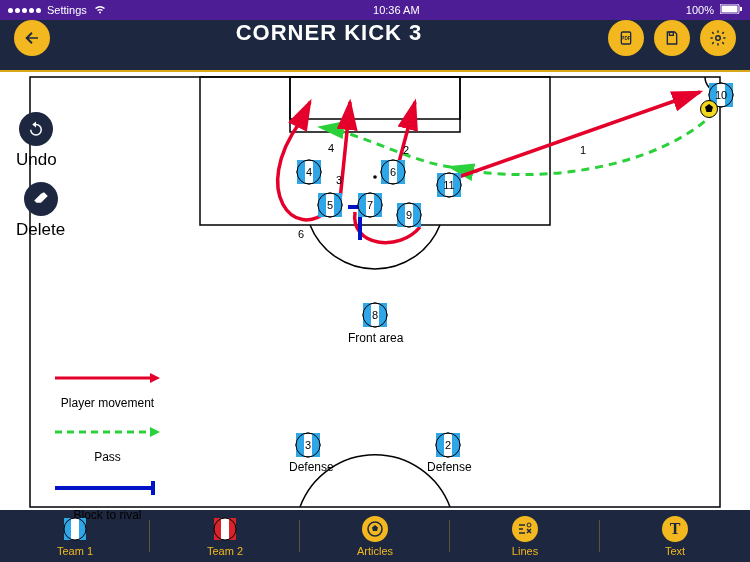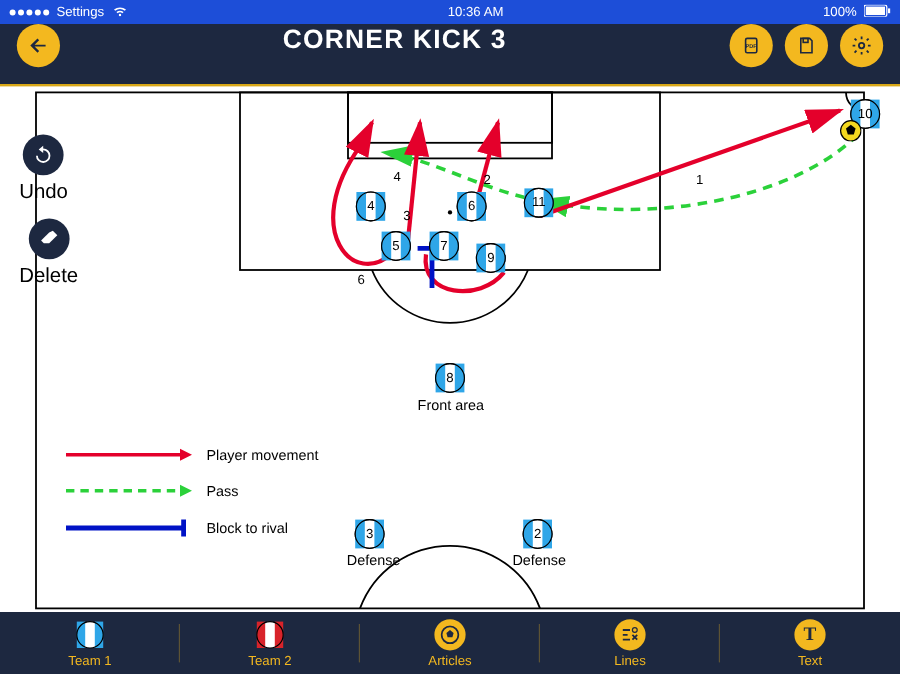--- a/index.html
+++ b/index.html
@@ -1,29 +1,29 @@
 <!DOCTYPE html>
 <html><head>
 <meta charset="utf-8">
 <style>
   * { box-sizing: border-box; margin: 0; padding: 0; }
   html, body { width: 750px; height: 562px; font-family: -apple-system, Helvetica, Arial, sans-serif; overflow: hidden; background:#fff; }
-  .status-bar { height: 20px; background: #1d4ed8; color: #fff; display: flex; align-items: center; justify-content: space-between; font-size: 11px; padding: 0 8px; }
+  .status-bar { height: 20px; background: #4c1d95; color: #fff; display: flex; align-items: center; justify-content: space-between; font-size: 11px; padding: 0 8px; }
   .status-left, .status-right { display: flex; align-items: center; gap: 6px; }
   .dots { display:flex; gap:2px; }
   .dot { width:5px; height:5px; border-radius:50%; background:#fff; }
   .header { height: 50px; background: #1d2840; display: flex; align-items: flex-start; padding: 0 14px; gap: 10px; }
   .circ-btn { width:36px; height:36px; border-radius:50%; background:#f3b81f; display:flex; align-items:center; justify-content:center; color:#1d2840; }
   .header-title { flex:1; text-align:center; color:#fff; font-size:22px; font-weight:600; letter-spacing:1px; }
   .canvas-wrap { position:relative; width:750px; height:440px; background:#fff; border-top:2px solid #d9a818; }
   .field { position:absolute; left:0; top:0; width:750px; height:440px; }
   .side-tool { position:absolute; left:16px; display:flex; flex-direction:column; align-items:center; font-size:17px; }
   .side-tool .btn { width:34px; height:34px; border-radius:50%; background:#1d2840; color:#fff; display:flex; align-items:center; justify-content:center; margin-bottom:4px; }
   .legend { position:absolute; left:55px; top:300px; font-size:12px; }
-  .legend-row { display:flex; align-items:center; gap:12px; margin-bottom:16px; }
+  .legend-row { display:flex; align-items:center; gap:12px; margin-bottom:16px;flex-direction:column; }
   .player { position:absolute; width:26px; height:26px; }
   .player svg { width:26px; height:26px; display:block; }
   .player .num { position:absolute; inset:0; display:flex; align-items:center; justify-content:center; font-size:11px; font-weight:400; color:#000; }
   .label { position:absolute; font-size:12px; color:#000000; }
   .small-num { position:absolute; font-size:11px; color:#000; }
   .bottom-bar { height:52px; background:#1d2840; display:flex; }
   .bb-item { flex:1; display:flex; flex-direction:column; align-items:center; justify-content:center; gap:3px; color:#f3b81f; font-size:11px; position:relative; }
   .bb-item::after { content:""; position:absolute; right:0; top:10px; bottom:10px; width:1px; background:rgba(243,184,31,.3);}
   .bb-item:last-child::after { display:none; }
   .bb-icon { width:26px; height:26px; border-radius:50%; display:flex; align-items:center; justify-content:center; }
@@ -191,21 +191,21 @@
     </div>
   <div class="player" style="left:380px; top:87px">
       <svg viewBox="0 0 26 26">
         <circle cx="13" cy="13" r="12" fill="#fff" stroke="#000"></circle>
         <rect x="1" y="1" width="8" height="24" fill="#2fa6e8"></rect>
         <rect x="17" y="1" width="8" height="24" fill="#2fa6e8"></rect>
         <circle cx="13" cy="13" r="12" fill="none" stroke="#000"></circle>
       </svg>
       <span class="num">6</span>
     </div>
-  <div class="player" style="left:436px; top:84px">
+  <div class="player" style="left:436px; top:100px">
       <svg viewBox="0 0 26 26">
         <circle cx="13" cy="13" r="12" fill="#fff" stroke="#000"></circle>
         <rect x="1" y="1" width="8" height="24" fill="#2fa6e8"></rect>
         <rect x="17" y="1" width="8" height="24" fill="#2fa6e8"></rect>
         <circle cx="13" cy="13" r="12" fill="none" stroke="#000"></circle>
       </svg>
       <span class="num">11</span>
     </div>
   <div class="player" style="left:317px; top:120px">
       <svg viewBox="0 0 26 26">

